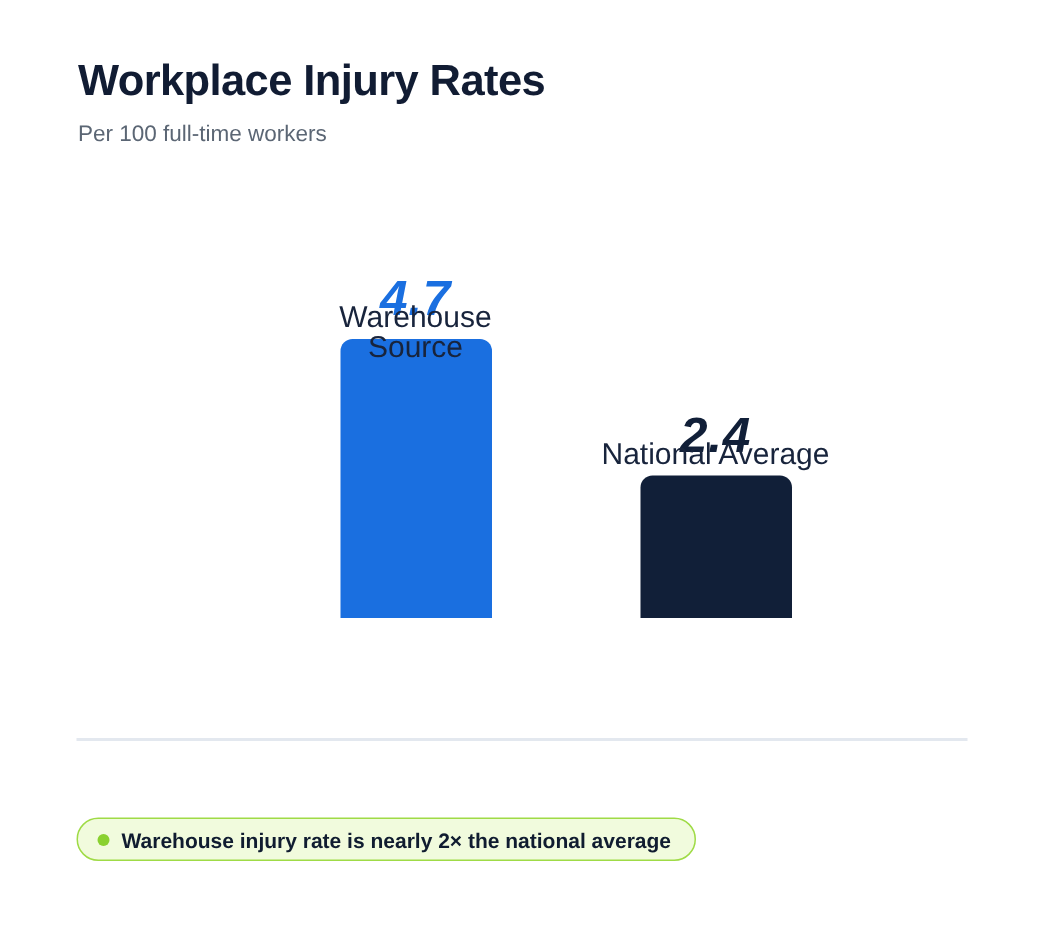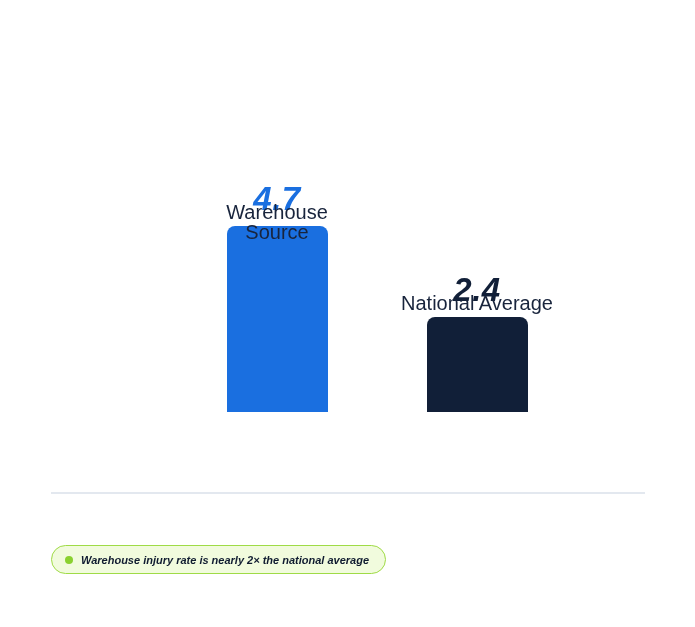--- a/index.html
+++ b/index.html
@@ -105,43 +105,46 @@
     white-space: nowrap;
   }
   .callout-dot {
     width: 8px;
     height: 8px;
     border-radius: 50%;
     background: #8ad130;
     flex: none;
   }
   .callout-text {
-    font-size: 11px;
+    font-size: 14px;
     font-weight: bold;
     color: #101c30;
     line-height: 16px;
-    font-style: italic;
   }
 
   
   .source {
     position: absolute;
     left: 51px;
     top: 585px;
     font-size: 13px;
     color: #5b6674;
     line-height: 18px;
     white-space: nowrap;
   }
 </style>
 </head>
 <body>
 
 <div class="canvas">
 
+  <div class="header">
+    <div class="chart-title">Workplace Injury Rates</div>
+    <div class="chart-subtitle">Per 100 full-time workers</div>
+  </div>
 
   <div class="plot">
 
     <div class="bar-group g0">
       <div class="value-label" style="color: rgb(26, 111, 224);">4.7</div>
       <div class="bar" id="bar0" style="height: 186px; background: rgb(26, 111, 224);"></div>
       <div class="cat-label">
         <div>Warehouse</div>
         <div>Source</div>
       </div>

